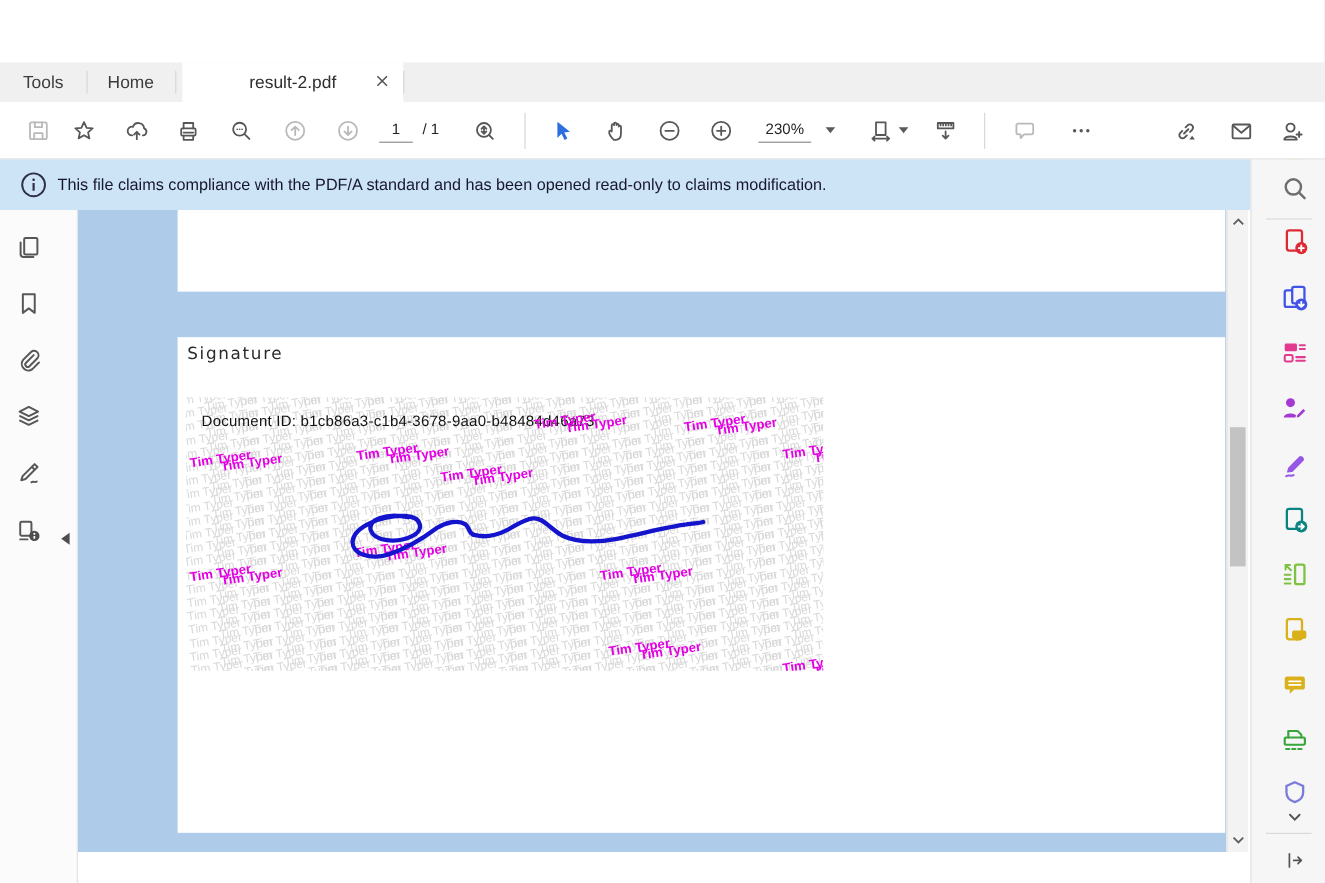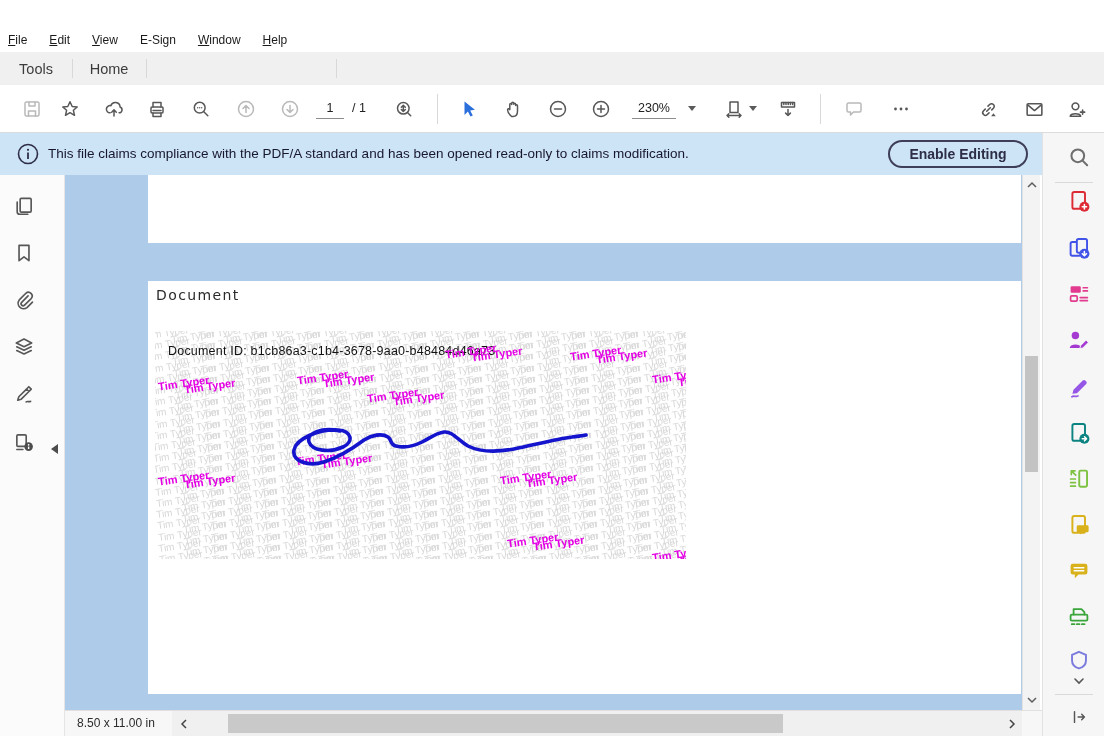--- a/index.html
+++ b/index.html
@@ -66,38 +66,38 @@
   .hscroll{position:absolute;left:107px;top:0;width:850px;height:25px;background:#f0f0f0;}
   .hthumb{position:absolute;left:56px;top:3px;width:555px;height:19px;background:#c9c9c9;}
   .harrow{position:absolute;top:8px;width:8px;height:10px;}
 </style>
 </head>
 <body>
 
 <div id="app">
 
 
-  <div class="menubar">
-      <span class="menu-item"><u>F</u>ile</span>
-      <span class="menu-item"><u>E</u>dit</span>
-      <span class="menu-item"><u>V</u>iew</span>
-      <span class="menu-item">E-Sign</span>
-      <span class="menu-item"><u>W</u>indow</span>
-      <span class="menu-item"><u>H</u>elp</span>
-    </div>
 
   <div class="tabbar">
     <div class="tab" style="left:0;width:72px">
         <span>Tools</span>
       </div>
     <div class="tab-sep" style="left:72px"></div>
     <div class="tab" style="left:73px;width:72px">
         <span>Home</span>
       </div>
     <div class="tab-sep" style="left:146px"></div>
+    <div class="tab active" style="left:152px;width:184px">
+      <span>result-2.pdf</span>
+      <span class="tab-close">
+          <svg width="11" height="11" viewBox="0 0 11 11">
+            <path d="M1.5 1.5l8 8M9.5 1.5l-8 8" stroke="#555" stroke-width="1.3"></path>
+          </svg>
+        </span>
+    </div>
     <div class="tab-sep" style="left:336px"></div>
     <div class="tb-right-icon" style="left:933px">
       <svg width="21" height="21" viewBox="0 0 20 20" class="st">
           <path class="st" d="M3 4.5h10v8H8l-3 3v-3H3z"></path>
           <path class="st" d="M9 9.5h7.5v6H13"></path>
           <path class="st" d="M10.5 9.5l1.8-2.2v0"></path>
         </svg>
     </div>
     <div class="tb-right-icon" style="left:981px">
       <svg width="22" height="22" viewBox="0 0 20 20">
@@ -242,21 +242,20 @@
 
   <div class="notif">
     <div style="position:absolute;left:16px;top:9px">
       <svg width="24" height="24" viewBox="0 0 24 24">
           <circle cx="12" cy="12" r="9.5" fill="none" stroke="#2e2e46" stroke-width="1.6"></circle>
           <circle cx="12" cy="7.8" r="1.1" fill="#2e2e46"></circle>
           <path d="M12 10.5v6.5" stroke="#2e2e46" stroke-width="1.8"></path>
         </svg>
     </div>
     <div class="notif-msg">This file claims compliance with the PDF/A standard and has been opened read-only to claims modification.</div>
-    <div class="notif-btn">Enable Editing</div>
   </div>
 
   <div class="leftrail">
       <div class="lr-icon" style="top: 19px;">
         <svg width="22" height="22" viewBox="0 0 20 20">
           <rect x="6.5" y="3" width="10" height="12.5" rx="1" class="st"></rect>
           <path class="st" d="M3.8 6.5v8.7a2.3 2.3 0 0 0 2.3 2.3h7.4"></path>
         </svg>
       </div>
       <div class="lr-icon" style="top: 66px;">
@@ -290,21 +289,21 @@
           <circle cx="14.2" cy="12.6" r=".8" fill="#fff"></circle>
           <path d="M14.2 14.2v2.2" stroke="#fff" stroke-width="1.3"></path>
         </svg>
       </div>
     </div>
   <span class="tri-left" style="left:46px;top:444px"></span>
 
   <div class="docarea">
     <div class="pageblock pb-top"></div>
     <div class="pageblock pb-main">
-      <div class="sig-heading">Document</div>
+      <div class="sig-heading">Signature</div>
       <div class="watermark">
         <div>
             <span class="wm-tile" style="left: -10px; top: -4px; color: rgb(216, 216, 216);">Tim Typer</span>
             <span class="wm-tile" style="left: 16px; top: 0px; color: rgb(216, 216, 216);">Tim Typer</span>
             <span class="wm-tile" style="left: 43px; top: -4px; color: rgb(216, 216, 216);">Tim Typer</span>
             <span class="wm-tile" style="left: 69px; top: 0px; color: rgb(216, 216, 216);">Tim Typer</span>
             <span class="wm-tile" style="left: 96px; top: -4px; color: rgb(216, 216, 216);">Tim Typer</span>
             <span class="wm-tile" style="left: 122px; top: 0px; color: rgb(216, 216, 216);">Tim Typer</span>
             <span class="wm-tile" style="left: 149px; top: -4px; color: rgb(216, 216, 216);">Tim Typer</span>
             <span class="wm-tile" style="left: 175px; top: 0px; color: rgb(216, 216, 216);">Tim Typer</span>
@@ -885,30 +884,14 @@
           </g>
         </svg>
       </div>
       <div class="rr-icon" style="top: 515px;">
         <svg width="24" height="24" viewBox="0 0 20 20">
           <path d="M10 3.2l5.8 2.6v4.6c0 3.4-2.3 5.6-5.8 6.6-3.5-1-5.8-3.2-5.8-6.6V5.8z" fill="none" stroke="#7b7bde" stroke-width="1.6"></path>
         </svg>
       </div>
     </div>
 
-  <div class="statusrow">
-    <div class="pagesize">8.50 x 11.00 in</div>
-    <div class="hscroll">
-      <div class="harrow" style="left:8px">
-          <svg width="8" height="10" viewBox="0 0 8 10">
-            <path d="M6 1L2 5l4 4" fill="none" stroke="#444" stroke-width="1.5"></path>
-          </svg>
-        </div>
-      <div class="hthumb"></div>
-      <div class="harrow" style="left:836px">
-          <svg width="8" height="10" viewBox="0 0 8 10">
-            <path d="M2 1l4 4-4 4" fill="none" stroke="#444" stroke-width="1.5"></path>
-          </svg>
-        </div>
-    </div>
-  </div>
 
 </div>
 
 </body></html>

